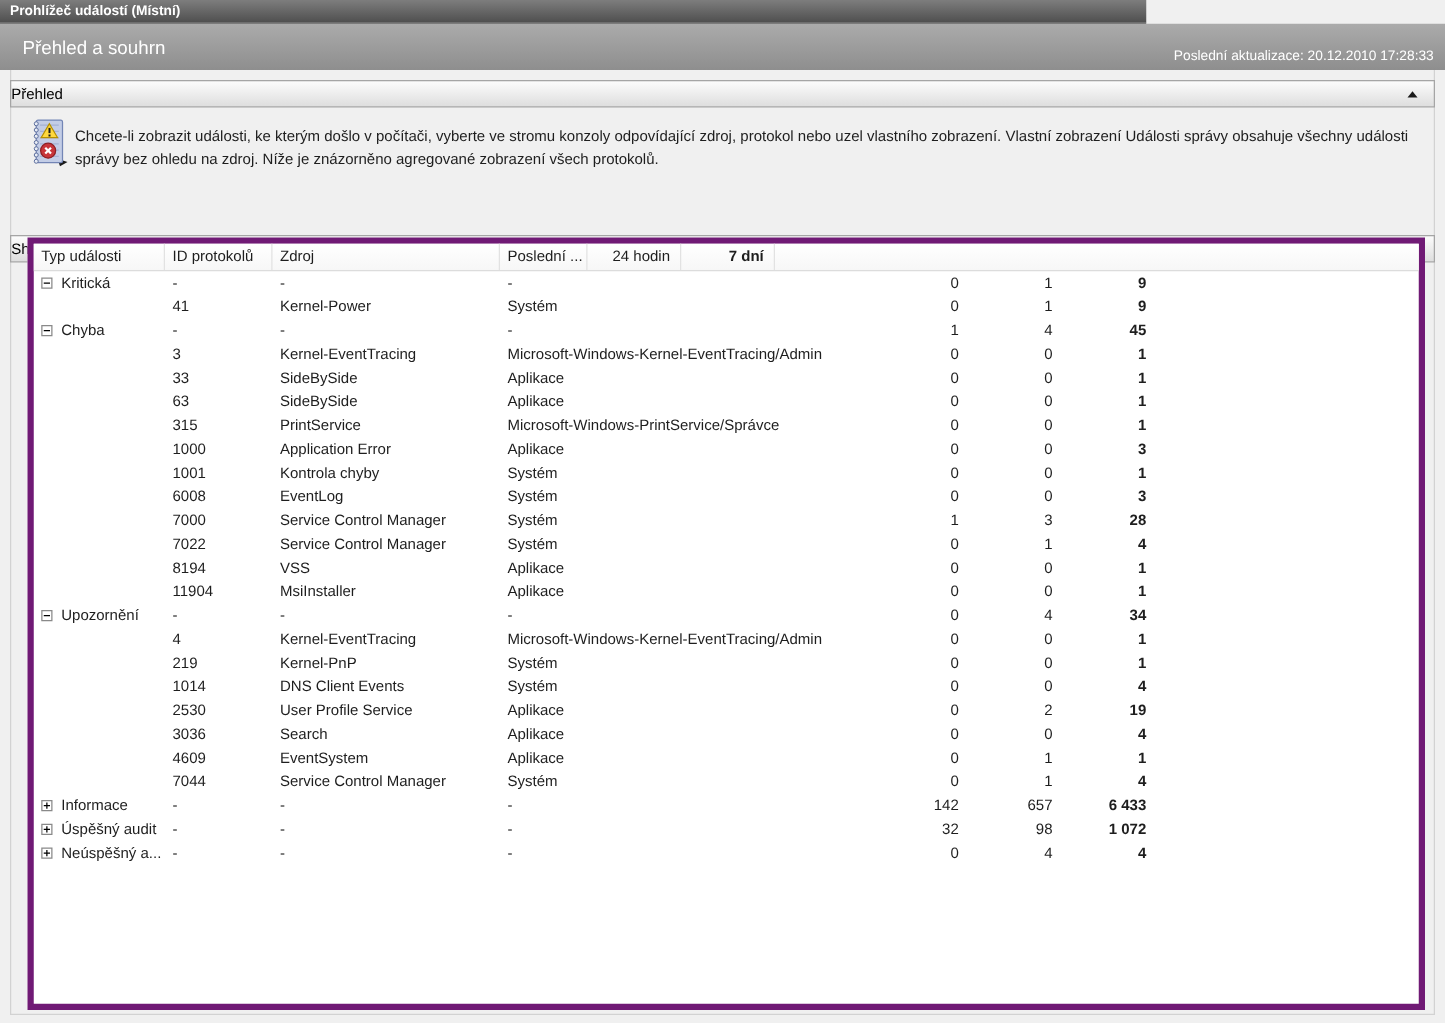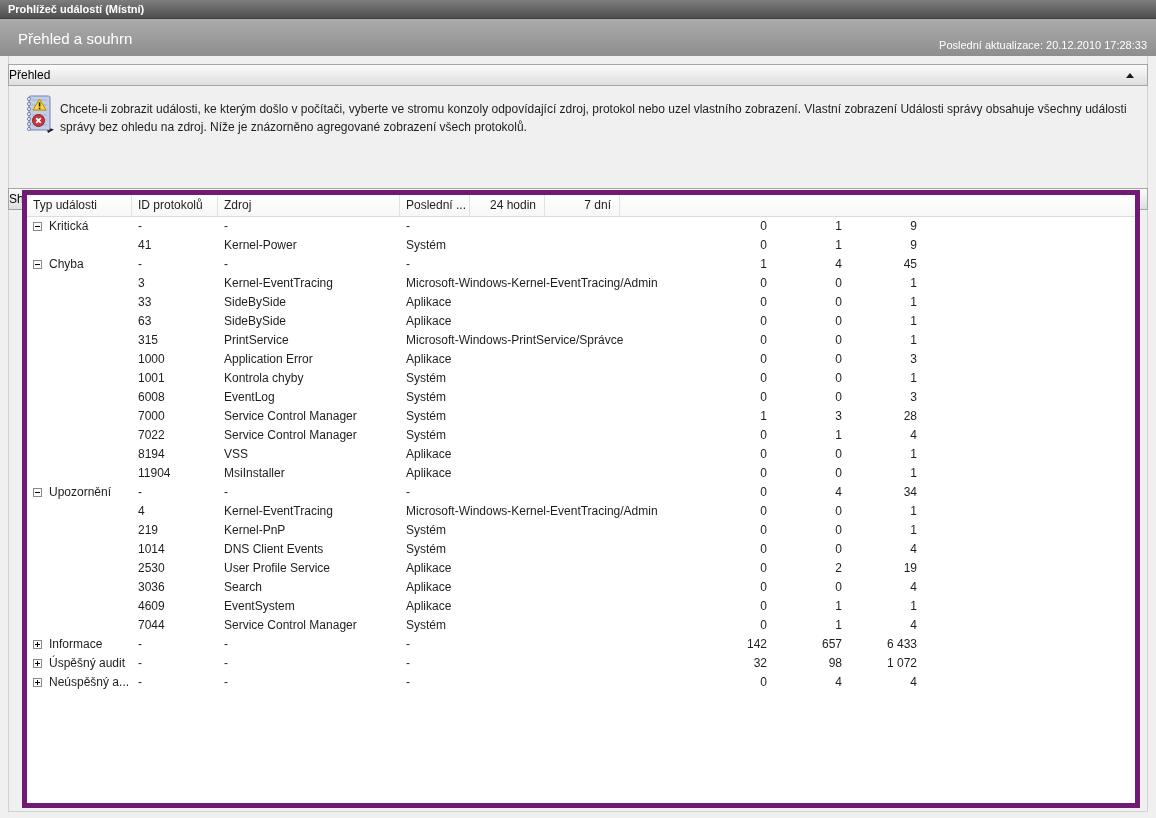--- a/index.html
+++ b/index.html
@@ -7,21 +7,21 @@
   body {
     width: 1156px; height: 818px;
     background: #f0f0f0;
     font-family: "Liberation Sans", "DejaVu Sans", sans-serif;
     font-size: 12px; color: #1e1e1e;
     overflow: hidden; position: relative;
   }
 
   
   .titlebar {
-    position: absolute; left: 0; top: 0; width: 1156px; height: 19px;
+    position: absolute; left: 0; top: 0; width: 917px; height: 19px;
     background: linear-gradient(#7d7d7d, #4f4f4f);
     border-bottom: 1px solid #3f3f3f;
     color: #fff; font-size: 11px; font-weight: bold; line-height: 18px;
     padding-left: 8px; white-space: nowrap;
   }
 
   
   .pageheader {
     position: absolute; left: 0; top: 19px; width: 1156px; height: 37px;
     background: linear-gradient(#ababab, #8e8e8e);
@@ -69,21 +69,21 @@
     overflow: hidden; white-space: nowrap; color: #1e1e1e;
   }
   .th.num { text-align: right; padding-right: 8px; }
 
   .c-type   { width: 105px; }
   .c-id     { width: 86px;  }
   .c-source { width: 182px; }
   .c-log    { width: 305px; }
   .c-last   { width: 70px;  }
   .c-24h    { width: 75px;  }
-  .c-7d     { width: 75px;  }
+  .c-7d     { width: 75px; font-weight: bold;  }
   .c-fill   { flex: 1; border-right: none; }
 
   .row { display: flex; height: 19px; line-height: 19px; }
   .row .cell { padding: 0 6px; overflow: hidden; white-space: nowrap; }
   .row .num  { text-align: right; padding-right: 8px; }
 
   .expander {
     display: inline-block; width: 9px; height: 9px;
     border: 1px solid #898989; background: #fff;
     position: relative; margin-right: 7px; vertical-align: -1px;

